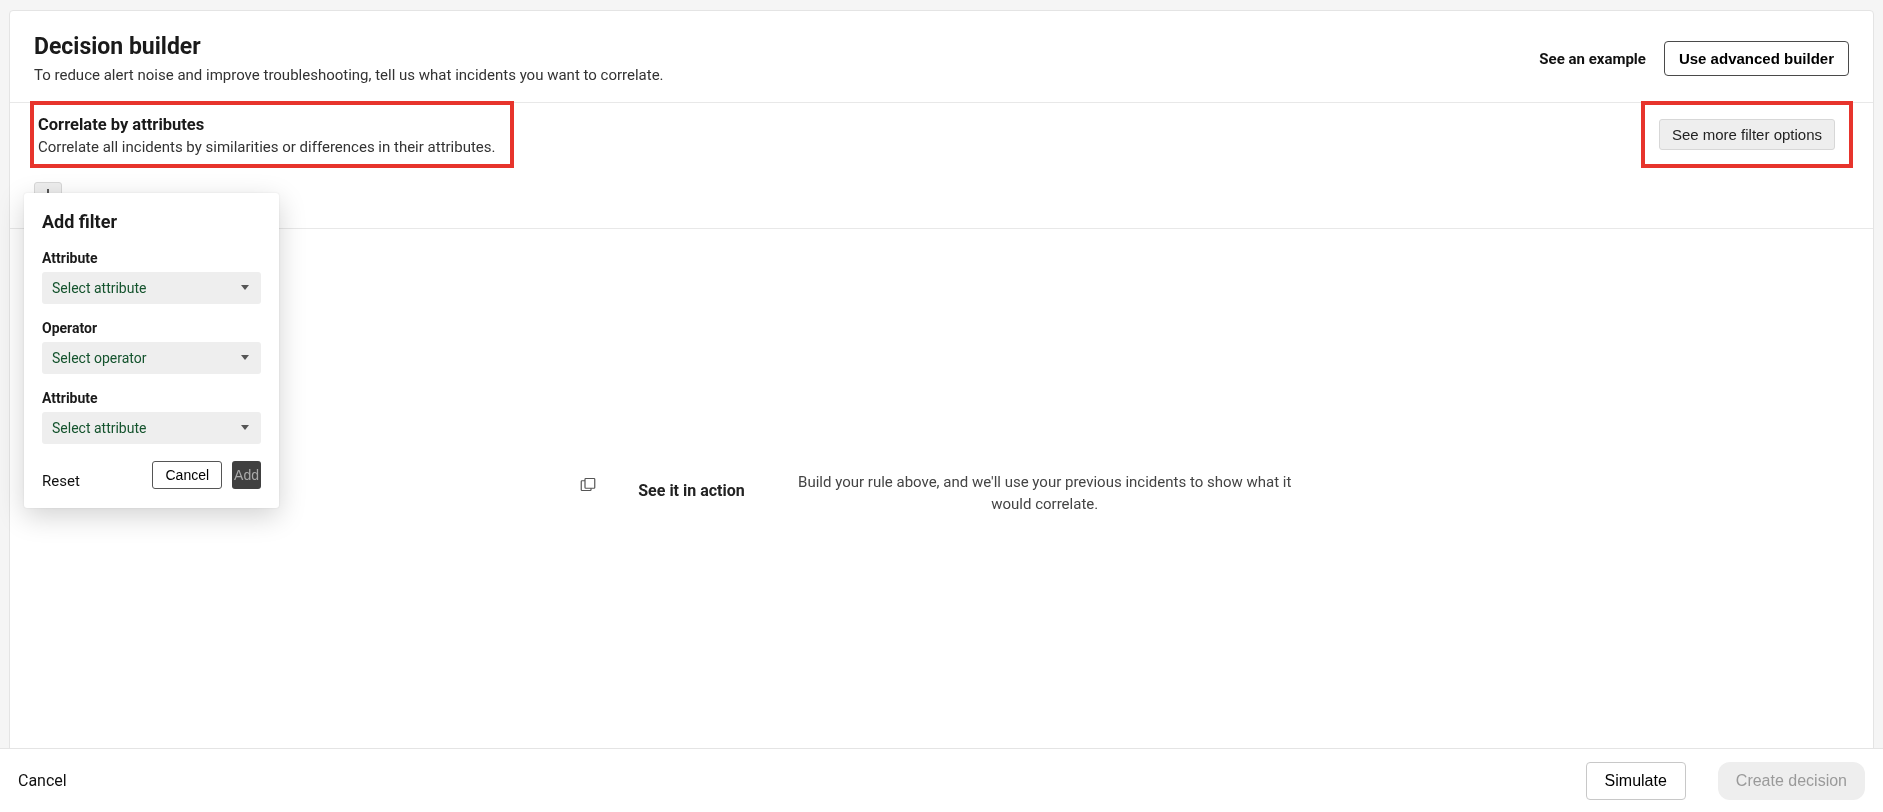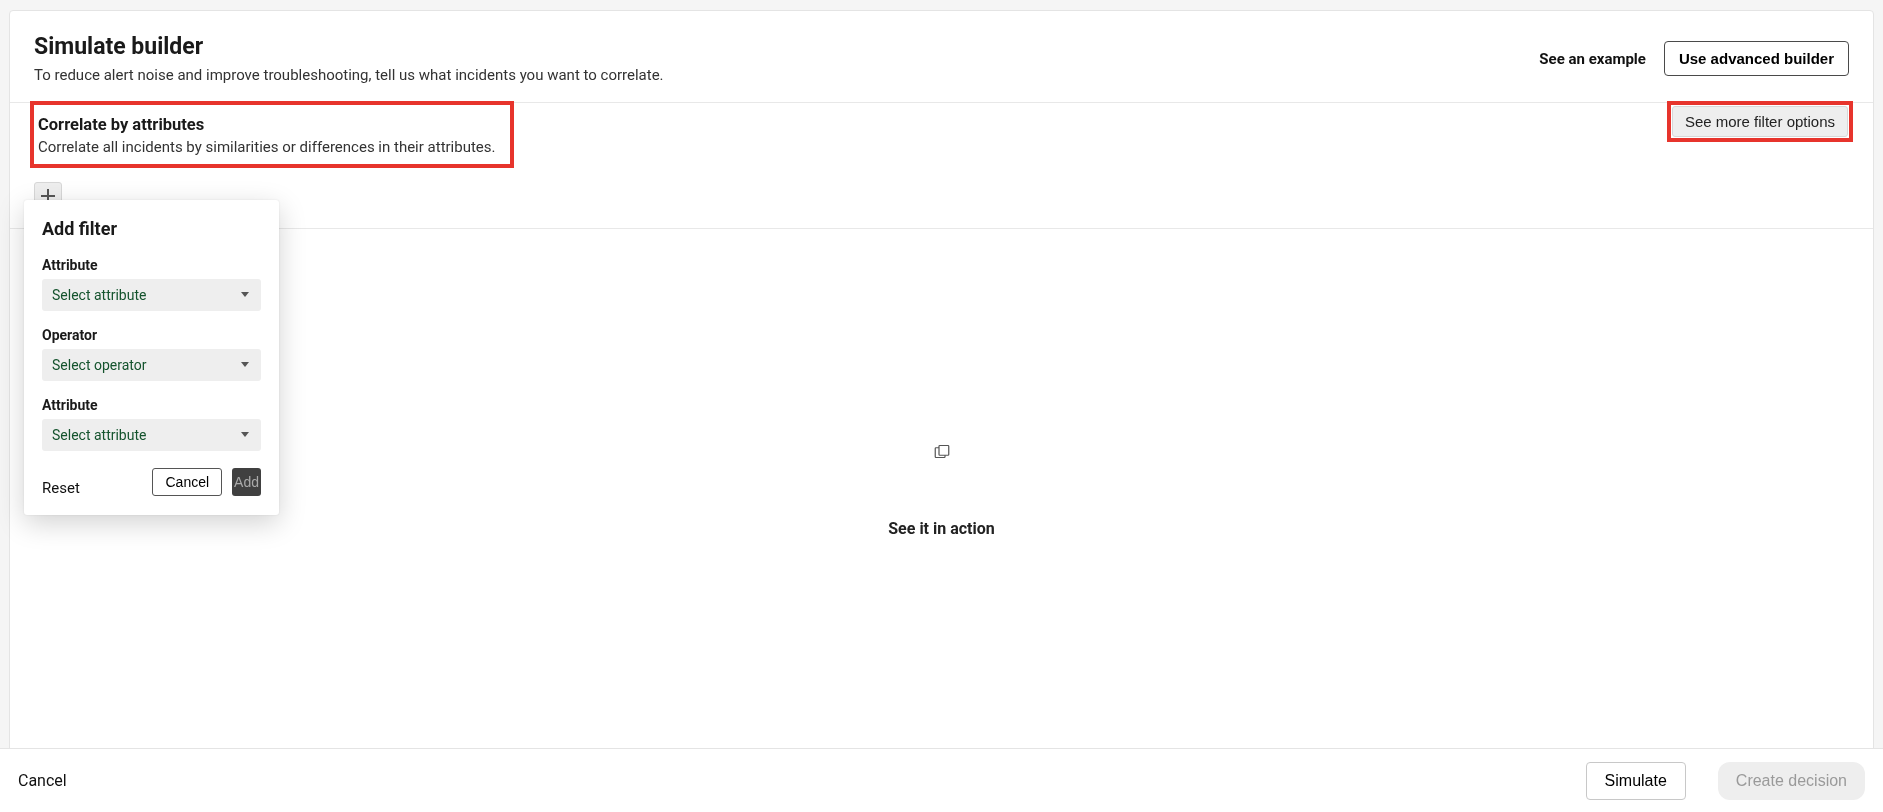--- a/index.html
+++ b/index.html
@@ -53,37 +53,37 @@
     padding: 10px 14px 8px 0;
     padding-left: 0;
     position: relative;
     margin-left: -4px;
     margin-top: -2px;
   }
   .correlate-left h3 { font-size: 16.5px; font-weight: 700; margin-bottom: 4px; padding-left: 4px; }
   .correlate-left p { font-size: 15px; color: #333; padding-left: 4px; }
   .correlate-right {
     border: 4px solid #e7342c;
-    padding: 1px;
+    padding: 14px;
     margin-top: -2px;
     margin-right: -4px;
   }
   .btn-grey {
     font-size: 15px; padding: 6px 12px;
     border: 1px solid #d7d7d7; background: #eeeeee;
     border-radius: 3px; cursor: pointer; color: #222;
   }
   .plus-btn {
     width: 28px; height: 28px; border: 1px solid #d7d7d7; background: #eeeeee;
     border-radius: 3px; display: flex; align-items: center; justify-content: center;
     cursor: pointer; margin-top: 14px; font-size: 18px; color: #333;
   }
   .popover {
     position: absolute;
-    left: 24px; top: 200px;
+    left: 24px; top: 193px;
     width: 255px; min-height: 290px;
     background: #fff;
     border-radius: 3px;
     box-shadow: 0 8px 28px rgba(0,0,0,0.18), 0 0 2px rgba(0,0,0,0.1);
     padding: 18px;
     z-index: 10;
   }
   .popover-title { font-size: 18px; font-weight: 700; margin-bottom: 18px; }
   .field-group { margin-bottom: 16px; }
   .field-label { font-size: 14px; font-weight: 700; margin-bottom: 6px; display: block; }
@@ -106,21 +106,21 @@
   .btn-cancel {
     font-size: 14px; padding: 5px 12px;
     border: 1px solid #555; border-radius: 3px; background: #fff; cursor: pointer;
   }
   .btn-add-disabled {
     font-size: 14px; padding: 5px 2px;
     border: none; border-radius: 3px; background: #404040; color: #aaa; cursor: default;
   }
   .preview-area {
     flex: 1;
-    display: flex; flex-direction: column; align-items: center; justify-content: center;
+    display: flex; flex-direction: row; align-items: center; justify-content: center;
     padding: 40px;
     color: #222;
     position: relative;
     gap: 40px;
   }
   .preview-icon {
     width: 20px; height: 20px; margin-bottom: 16px;
     display: flex; align-items: center; justify-content: center;
     color: #555;
   }
@@ -142,21 +142,21 @@
     font-size: 16px; padding: 9px 18px;
     border: none; border-radius: 12px; background: #eeeeee; color: #9a9a9a; cursor: default;
   }
 </style>
 </head>
 <body>
 
 <div class="main-card">
   <div class="header-row">
     <div class="header-left">
-      <div class="page-title">Simulate builder</div>
+      <div class="page-title">Decision builder</div>
       <div class="page-desc">To reduce alert noise and improve troubleshooting, tell us what incidents you want to correlate.</div>
     </div>
     <div class="header-right">
       <span class="link-plain">See an example</span>
       <button class="btn-outline">Use advanced builder</button>
     </div>
   </div>
 
   <div class="correlate-section">
     <div class="correlate-row">
@@ -176,20 +176,21 @@
   </div>
 
   <div class="preview-area">
     <div class="preview-icon">
       <svg width="18" height="18" viewBox="0 0 24 24" fill="none" stroke="#555" stroke-width="1.6">
         <rect x="3" y="5" width="13" height="13" rx="1"></rect>
         <rect x="8" y="2" width="13" height="13" rx="1" fill="#fff"></rect>
       </svg>
     </div>
     <div class="preview-title">See it in action</div>
+    <div class="preview-desc">Build your rule above, and we'll use your previous incidents to show what it would correlate.</div>
   </div>
 </div>
 
 <div class="popover">
   <div class="popover-title">Add filter</div>
 
   <div class="field-group">
     <label class="field-label">Attribute</label>
     <div class="select">
       <span>Select attribute</span>

